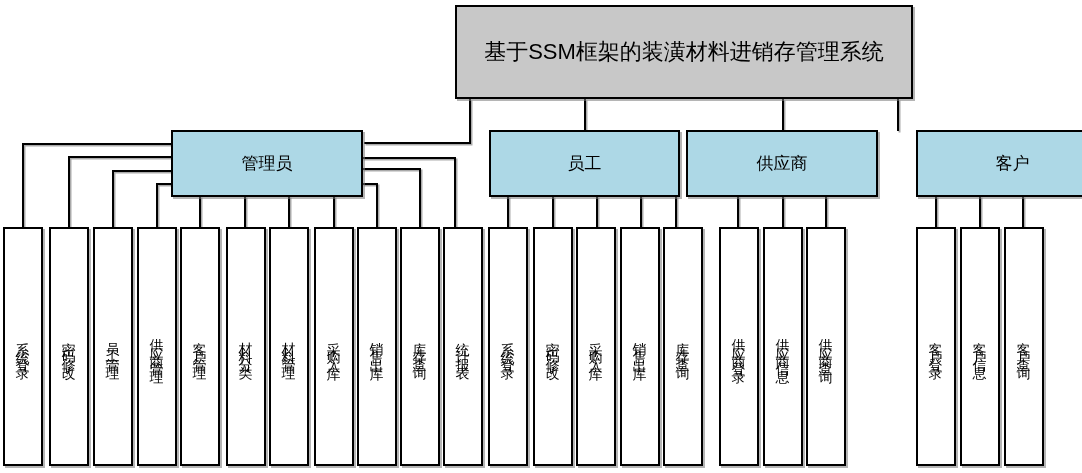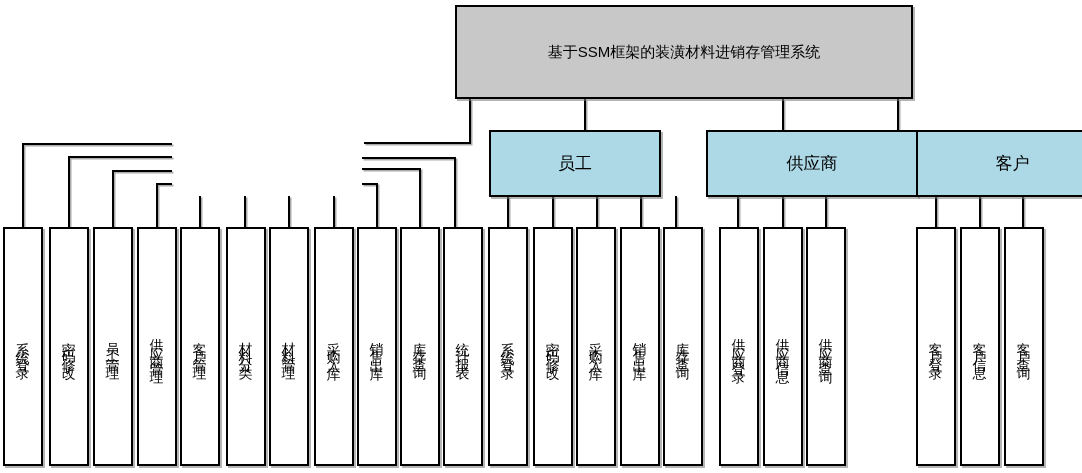--- a/index.html
+++ b/index.html
@@ -15,21 +15,21 @@
     position:absolute;
     box-sizing:border-box;
     border:2px solid var(--border,#000000);
     display:flex;align-items:center;justify-content:center;
     z-index:2;
     box-shadow:2px 2px 0 rgba(120,120,120,0.55);
   }
   .title-box{
     left:455px;top:5px;width:458px;height:94px;
     background:var(--title-fill,#c8c8c8);
-    font-size:15px;color:#000;
+    font-size:22px;color:#000;
     text-align:center;
   }
   .role-box{
     top:130px;height:67px;
     background:var(--role-fill,#add8e6);
     font-size:17px;color:#000;
   }
   .leaf{
     top:227px;width:40px;height:239px;
     background:var(--leaf-fill,#ffffff);
@@ -88,24 +88,27 @@
       <path d="M936 196 V228"></path>
       <path d="M980 196 V228"></path>
       <path d="M1023 196 V228"></path>
     </g>
   </svg>
 
   <div class="box title-box">
     <span>基于SSM框架的装潢材料进销存管理系统</span>
   </div>
 
-  <div class="box role-box" style="left:489px;width:172px;">
+  <div class="box role-box" style="left:171px;width:192px;">
+    <span>管理员</span>
+  </div>
+  <div class="box role-box" style="left:489px;width:191px;">
     <span>员工</span>
   </div>
-  <div class="box role-box" style="left:706px;width:212px;">
+  <div class="box role-box" style="left:686px;width:192px;">
     <span>供应商</span>
   </div>
   <div class="box role-box" style="left:916px;width:193px;">
     <span>客户</span>
   </div>
 
   <div class="box leaf" style="left:3px">
       <span>系统登录</span>
     </div>
   <div class="box leaf" style="left:49px">

